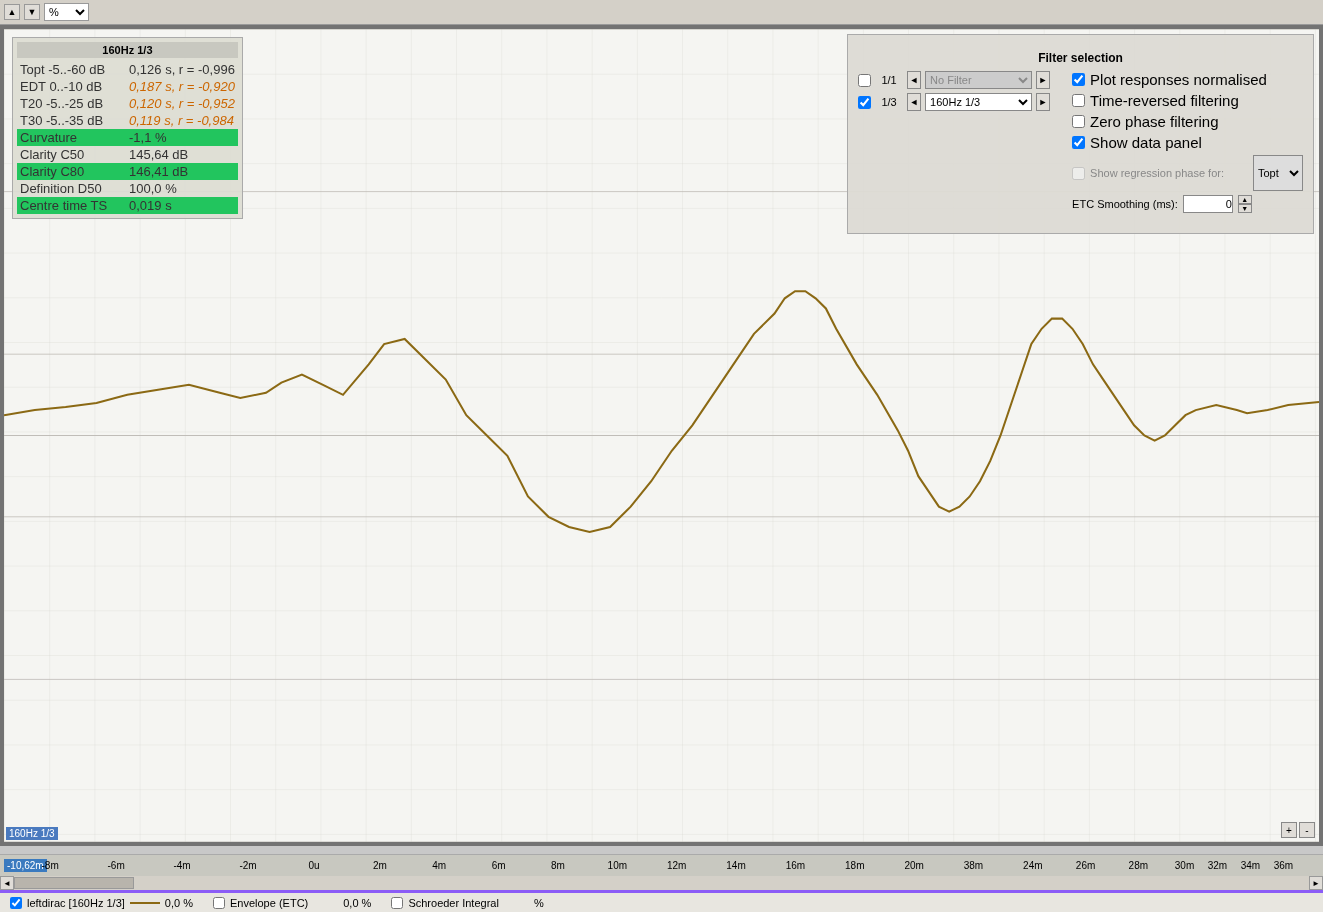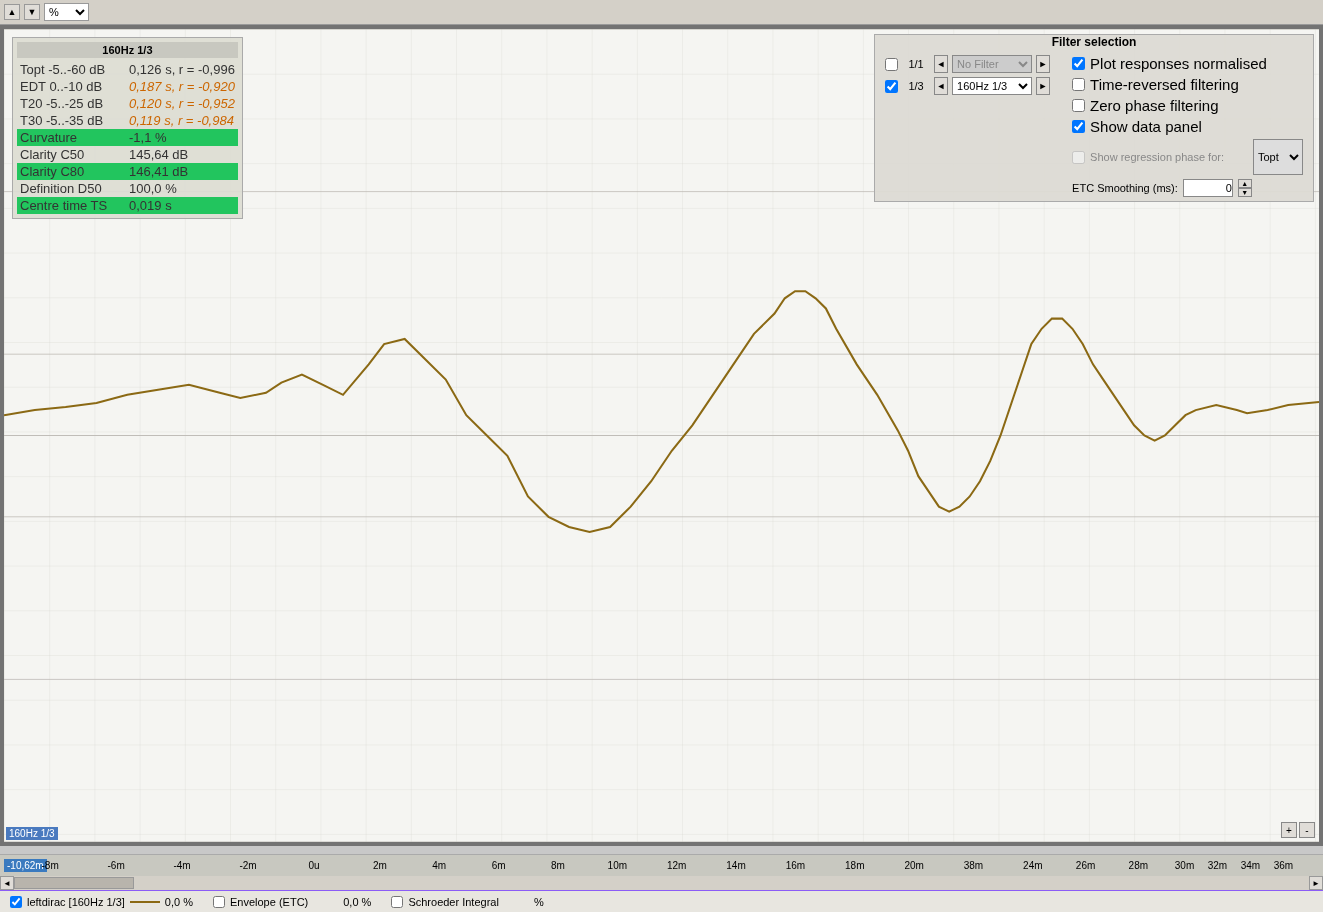--- a/index.html
+++ b/index.html
@@ -131,21 +131,21 @@
       font-style: italic;
     }
 
     
     .filter-panel {
       position: absolute;
       top: 5px;
       right: 5px;
       background: rgba(220, 218, 212, 0.95);
       border: 1px solid #aaa;
-      padding: 0 10px;
+      padding: 16px 10px;
       z-index: 10;
       min-width: 380px;
     }
 
     .filter-panel-title {
       text-align: center;
       font-size: 12px;
       font-weight: bold;
       margin-bottom: 6px;
     }
@@ -178,21 +178,21 @@
       display: flex;
       align-items: center;
       justify-content: center;
     }
 
     .filter-select {
       height: 18px;
       font-size: 11px;
       background: white;
       border: 1px solid #888;
-      width: 80px;
+      width: 107px;
     }
 
     .filter-select.disabled {
       background: #ccc;
       color: #888;
     }
 
     .filter-panel-inner {
       display: flex;
       gap: 22px;
@@ -345,21 +345,21 @@
       cursor: pointer;
     }
 
     .legend-bar {
       height: 22px;
       background: #e8e6e0;
       display: flex;
       align-items: center;
       padding: 0 10px;
       gap: 20px;
-      border-top: 1px solid #8b5cf6;
+      border-top: 3px solid #8b5cf6;
     }
 
     .legend-item {
       display: flex;
       align-items: center;
       gap: 5px;
       font-size: 11px;
     }
 
     .legend-checkbox {

